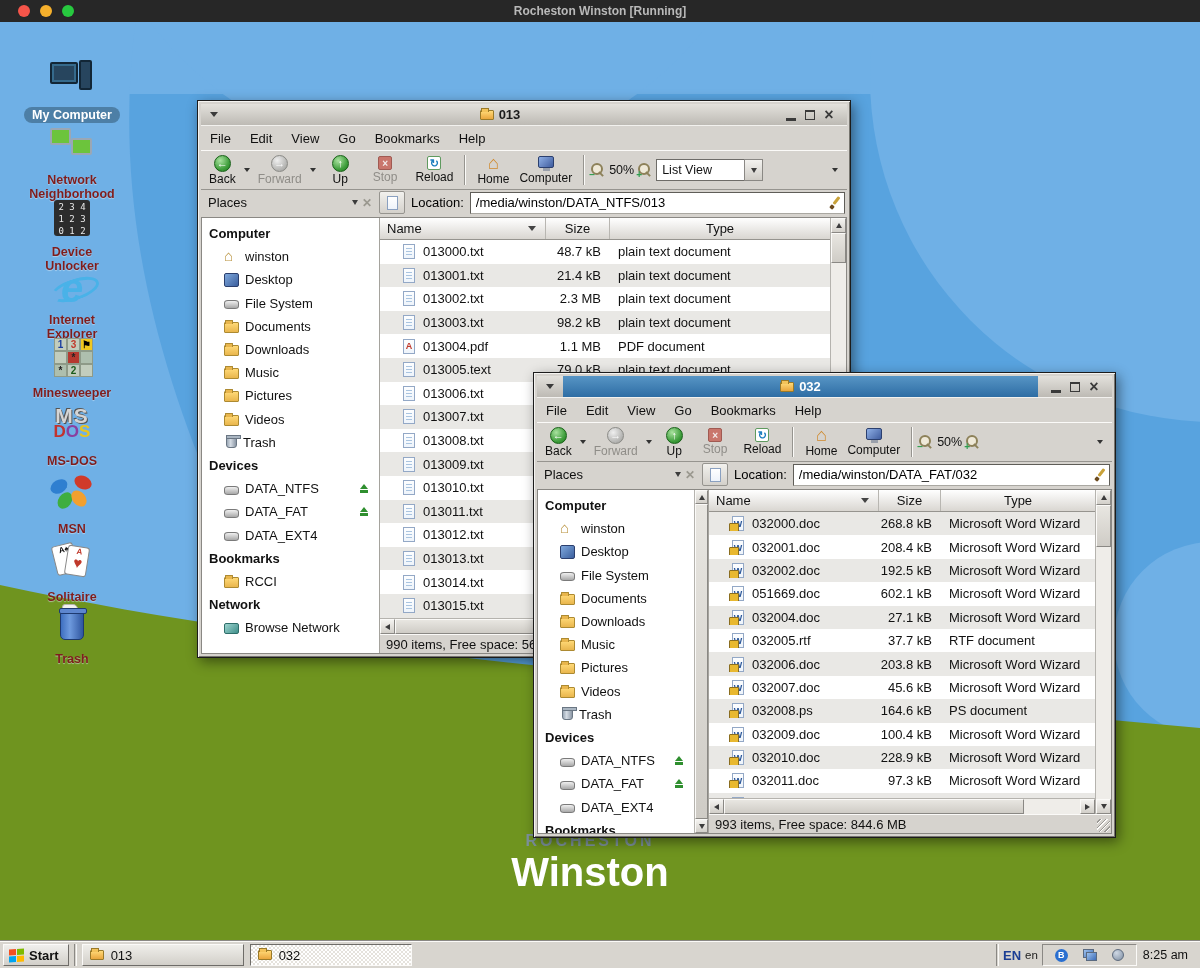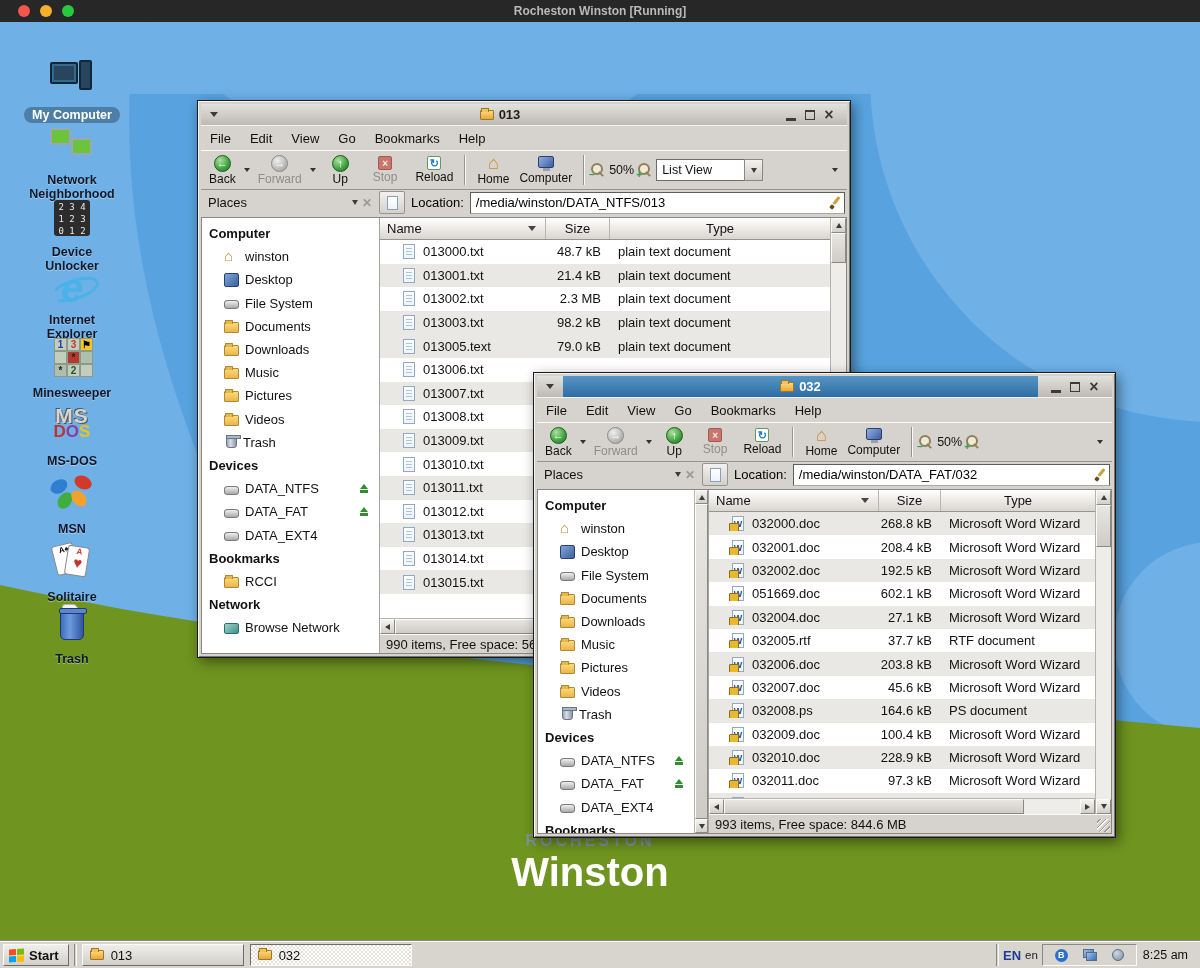--- a/index.html
+++ b/index.html
@@ -14,21 +14,21 @@
 
   
   #desktop { position:absolute; top:22px; left:0; width:1200px; height:919px; overflow:hidden; }
   #wallsvg { position:absolute; top:0; left:0; }
   .brand-top { position:absolute; top:810px; left:0; width:1180px; text-align:center; color:#7d929e; font-size:16px; font-weight:bold; letter-spacing:3px; }
   .brand-bottom { position:absolute; top:828px; left:0; width:1180px; text-align:center; color:#fff; font-size:40px; font-weight:bold; }
 
   
   .dicon { position:absolute; left:24px; width:96px; text-align:center; }
   .dicon .art { position:relative; width:48px; height:44px; margin:0 auto 3px; }
-  .dicon .dlabel { display:inline-block; font-size:12.5px; font-weight:bold; color:#0f172a; text-shadow:0 1px 1px rgba(220,235,245,.55); line-height:14px; }
+  .dicon .dlabel { display:inline-block; font-size:12.5px; font-weight:bold; color:#7f1d1d; text-shadow:0 1px 1px rgba(220,235,245,.55); line-height:14px; }
   .dicon.selected .dlabel { background:#4d7fa6; color:#fff; border-radius:8px; padding:1px 8px; text-shadow:none; }
 
   
   .a-monitor { position:absolute; left:2px; top:4px; width:28px; height:22px; background:#27455e; border:2px solid #122636; border-radius:2px; box-shadow:inset 0 0 0 2px #356a8c; }
   .a-tower { position:absolute; right:4px; top:2px; width:13px; height:30px; background:#27455e; border:2px solid #122636; border-radius:2px; }
   .a-net1,.a-net2 { position:absolute; width:21px; height:17px; background:#6cc43c; border:2px solid #9aa7b5; border-radius:2px; }
   .a-net1 { left:2px; top:2px; } .a-net2 { right:4px; top:12px; }
   .a-dial { position:absolute; left:6px; top:2px; width:36px; height:36px; background:#2c2c2c; border-radius:3px; color:#e8e8e8; font-family:"DejaVu Sans Mono",monospace; font-size:9px; line-height:12px; white-space:pre; text-align:center; padding-top:1px; }
   .a-ie { position:absolute; left:4px; top:0; width:40px; height:44px; color:#49b2e8; font-size:40px; font-weight:bold; font-style:italic; line-height:44px; }
   .a-ie::after { content:""; position:absolute; left:-2px; top:13px; width:44px; height:15px; border:3px solid #49b2e8; border-radius:50%; transform:rotate(-18deg); border-left-color:transparent; }
@@ -485,20 +485,28 @@
     <div class="c-type">plain text document</div>
   </div>
               <div class="frow alt">
     <div class="c-name">
                   <span class="fic ic-ftxt"></span>
                   <span class="fname">013003.txt</span>
                 </div>
     <div class="c-size">98.2 kB</div>
     <div class="c-type">plain text document</div>
   </div>
+              <div class="frow">
+    <div class="c-name">
+                  <span class="fic ic-fpdf"></span>
+                  <span class="fname">013004.pdf</span>
+                </div>
+    <div class="c-size">1.1 MB</div>
+    <div class="c-type">PDF document</div>
+  </div>
               <div class="frow alt">
     <div class="c-name">
                   <span class="fic ic-ftxt"></span>
                   <span class="fname">013005.text</span>
                 </div>
     <div class="c-size">79.0 kB</div>
     <div class="c-type">plain text document</div>
   </div>
               <div class="frow">
     <div class="c-name">

